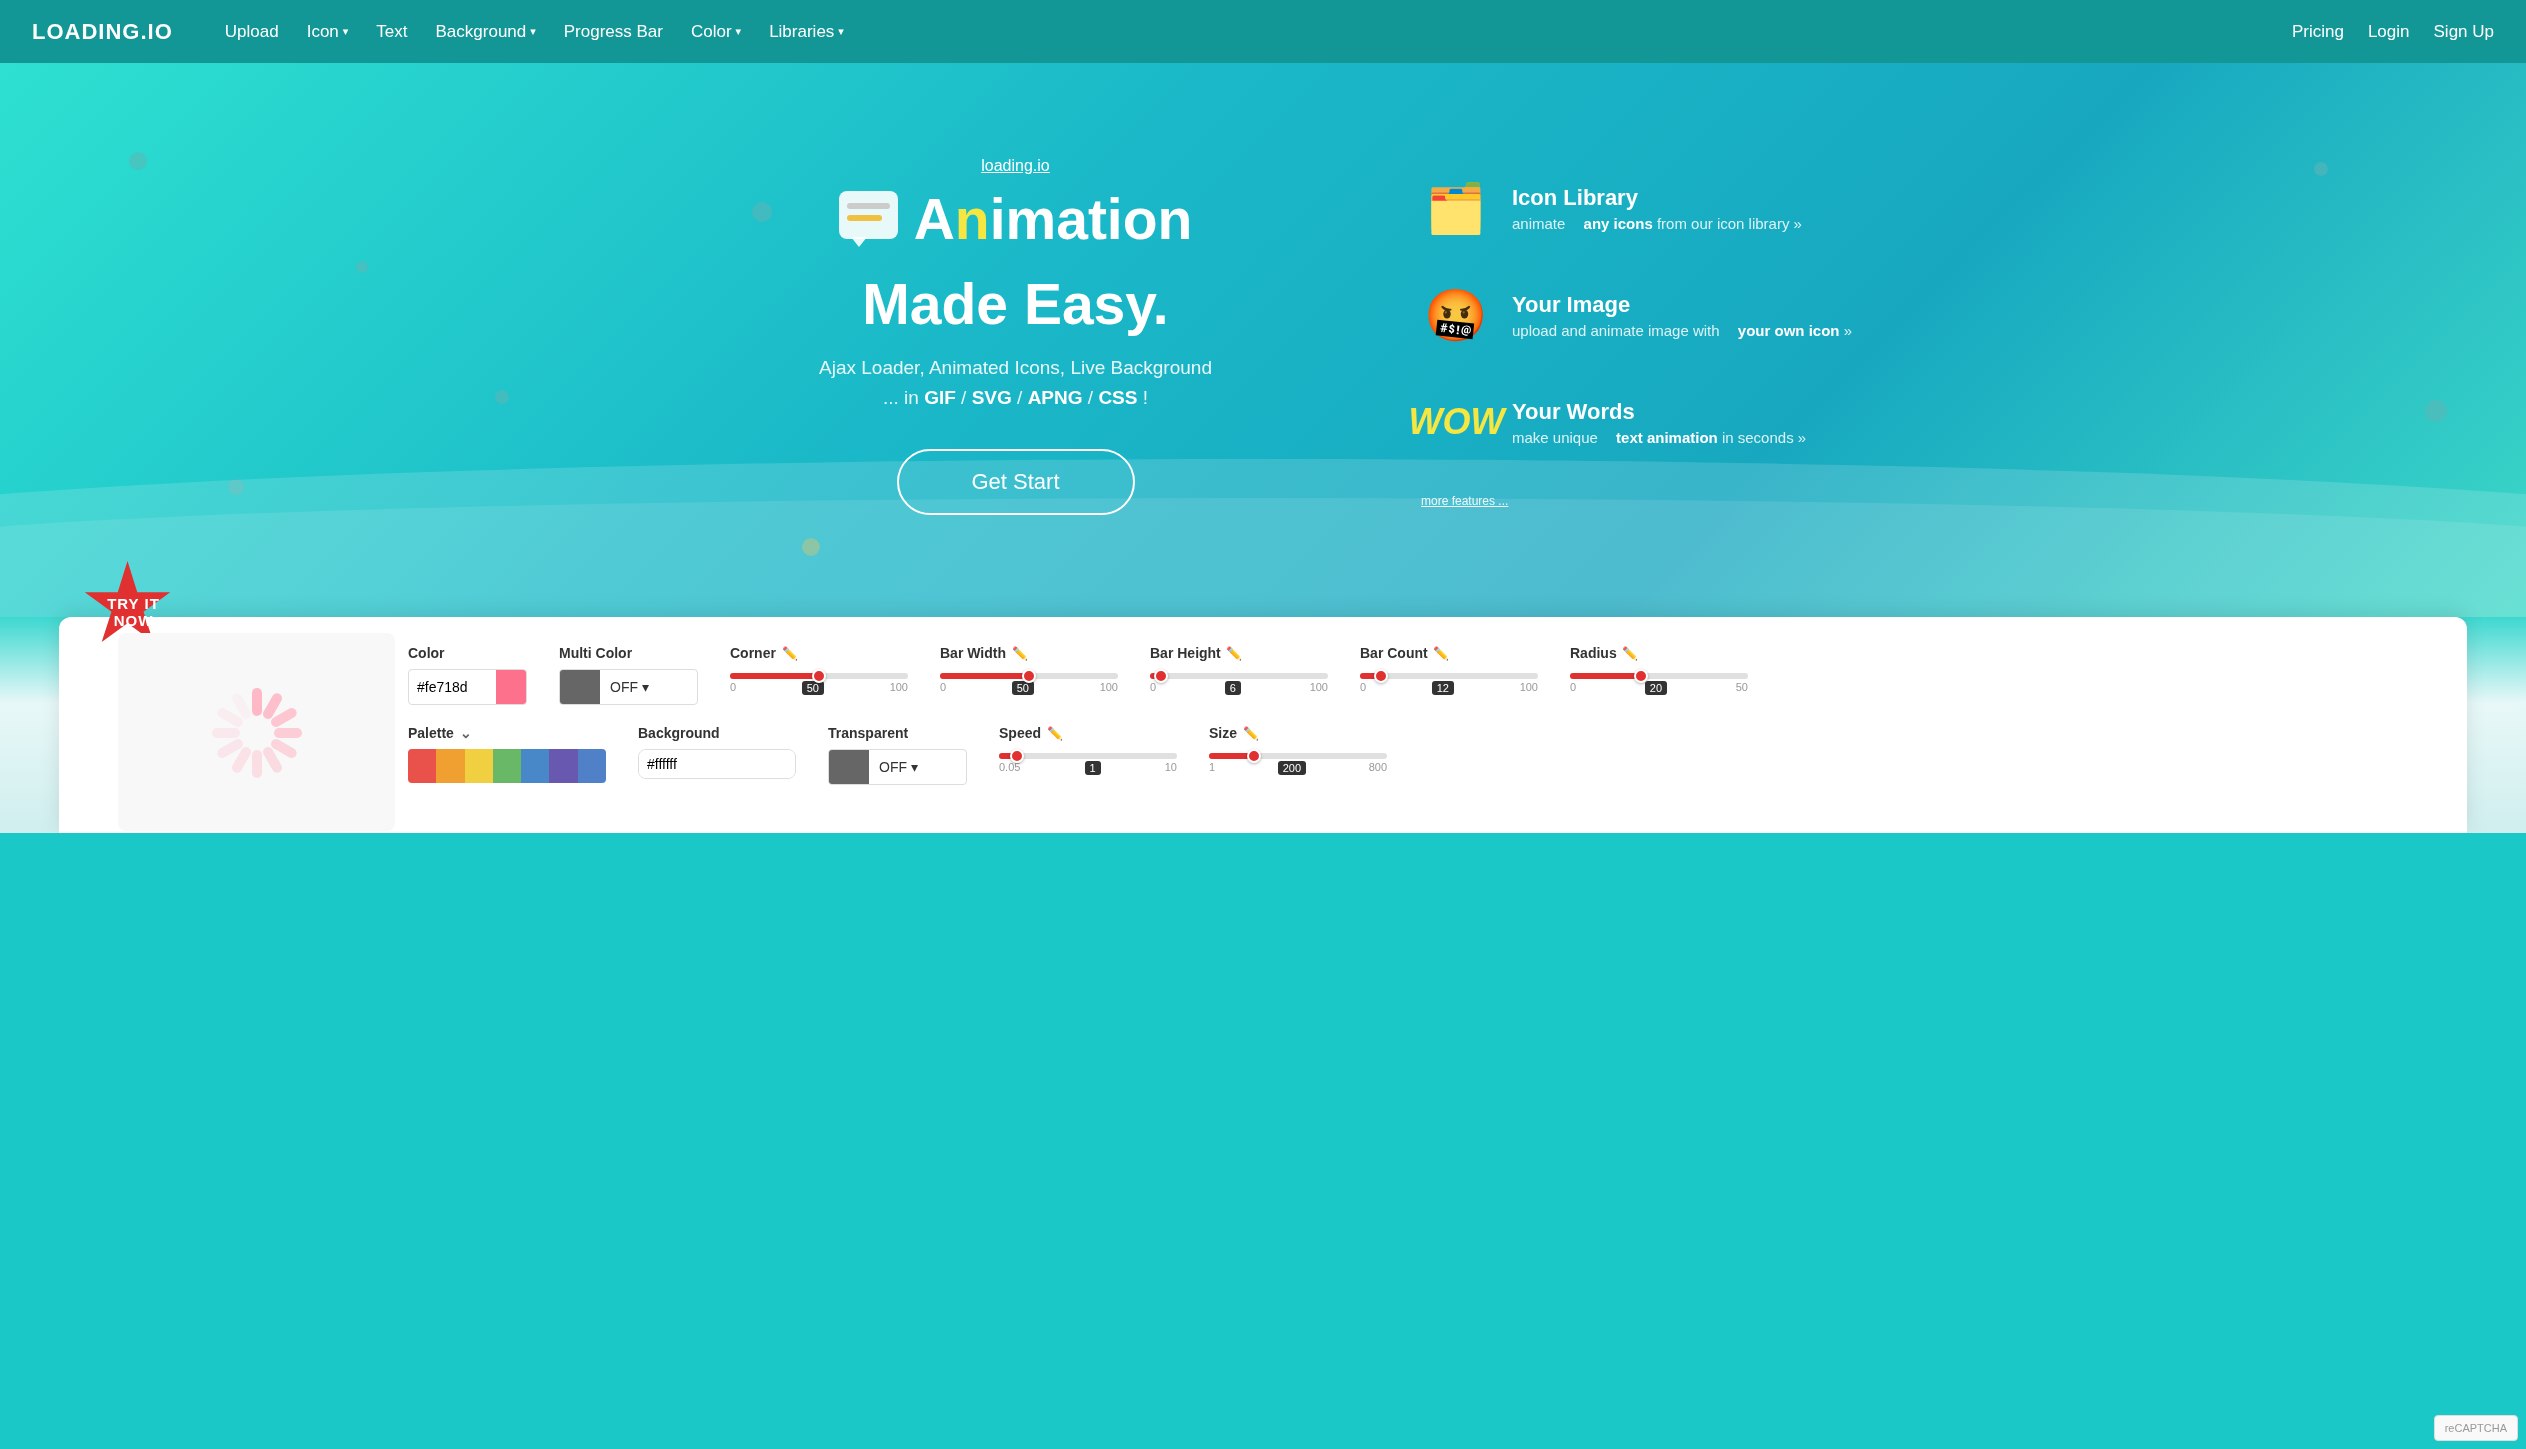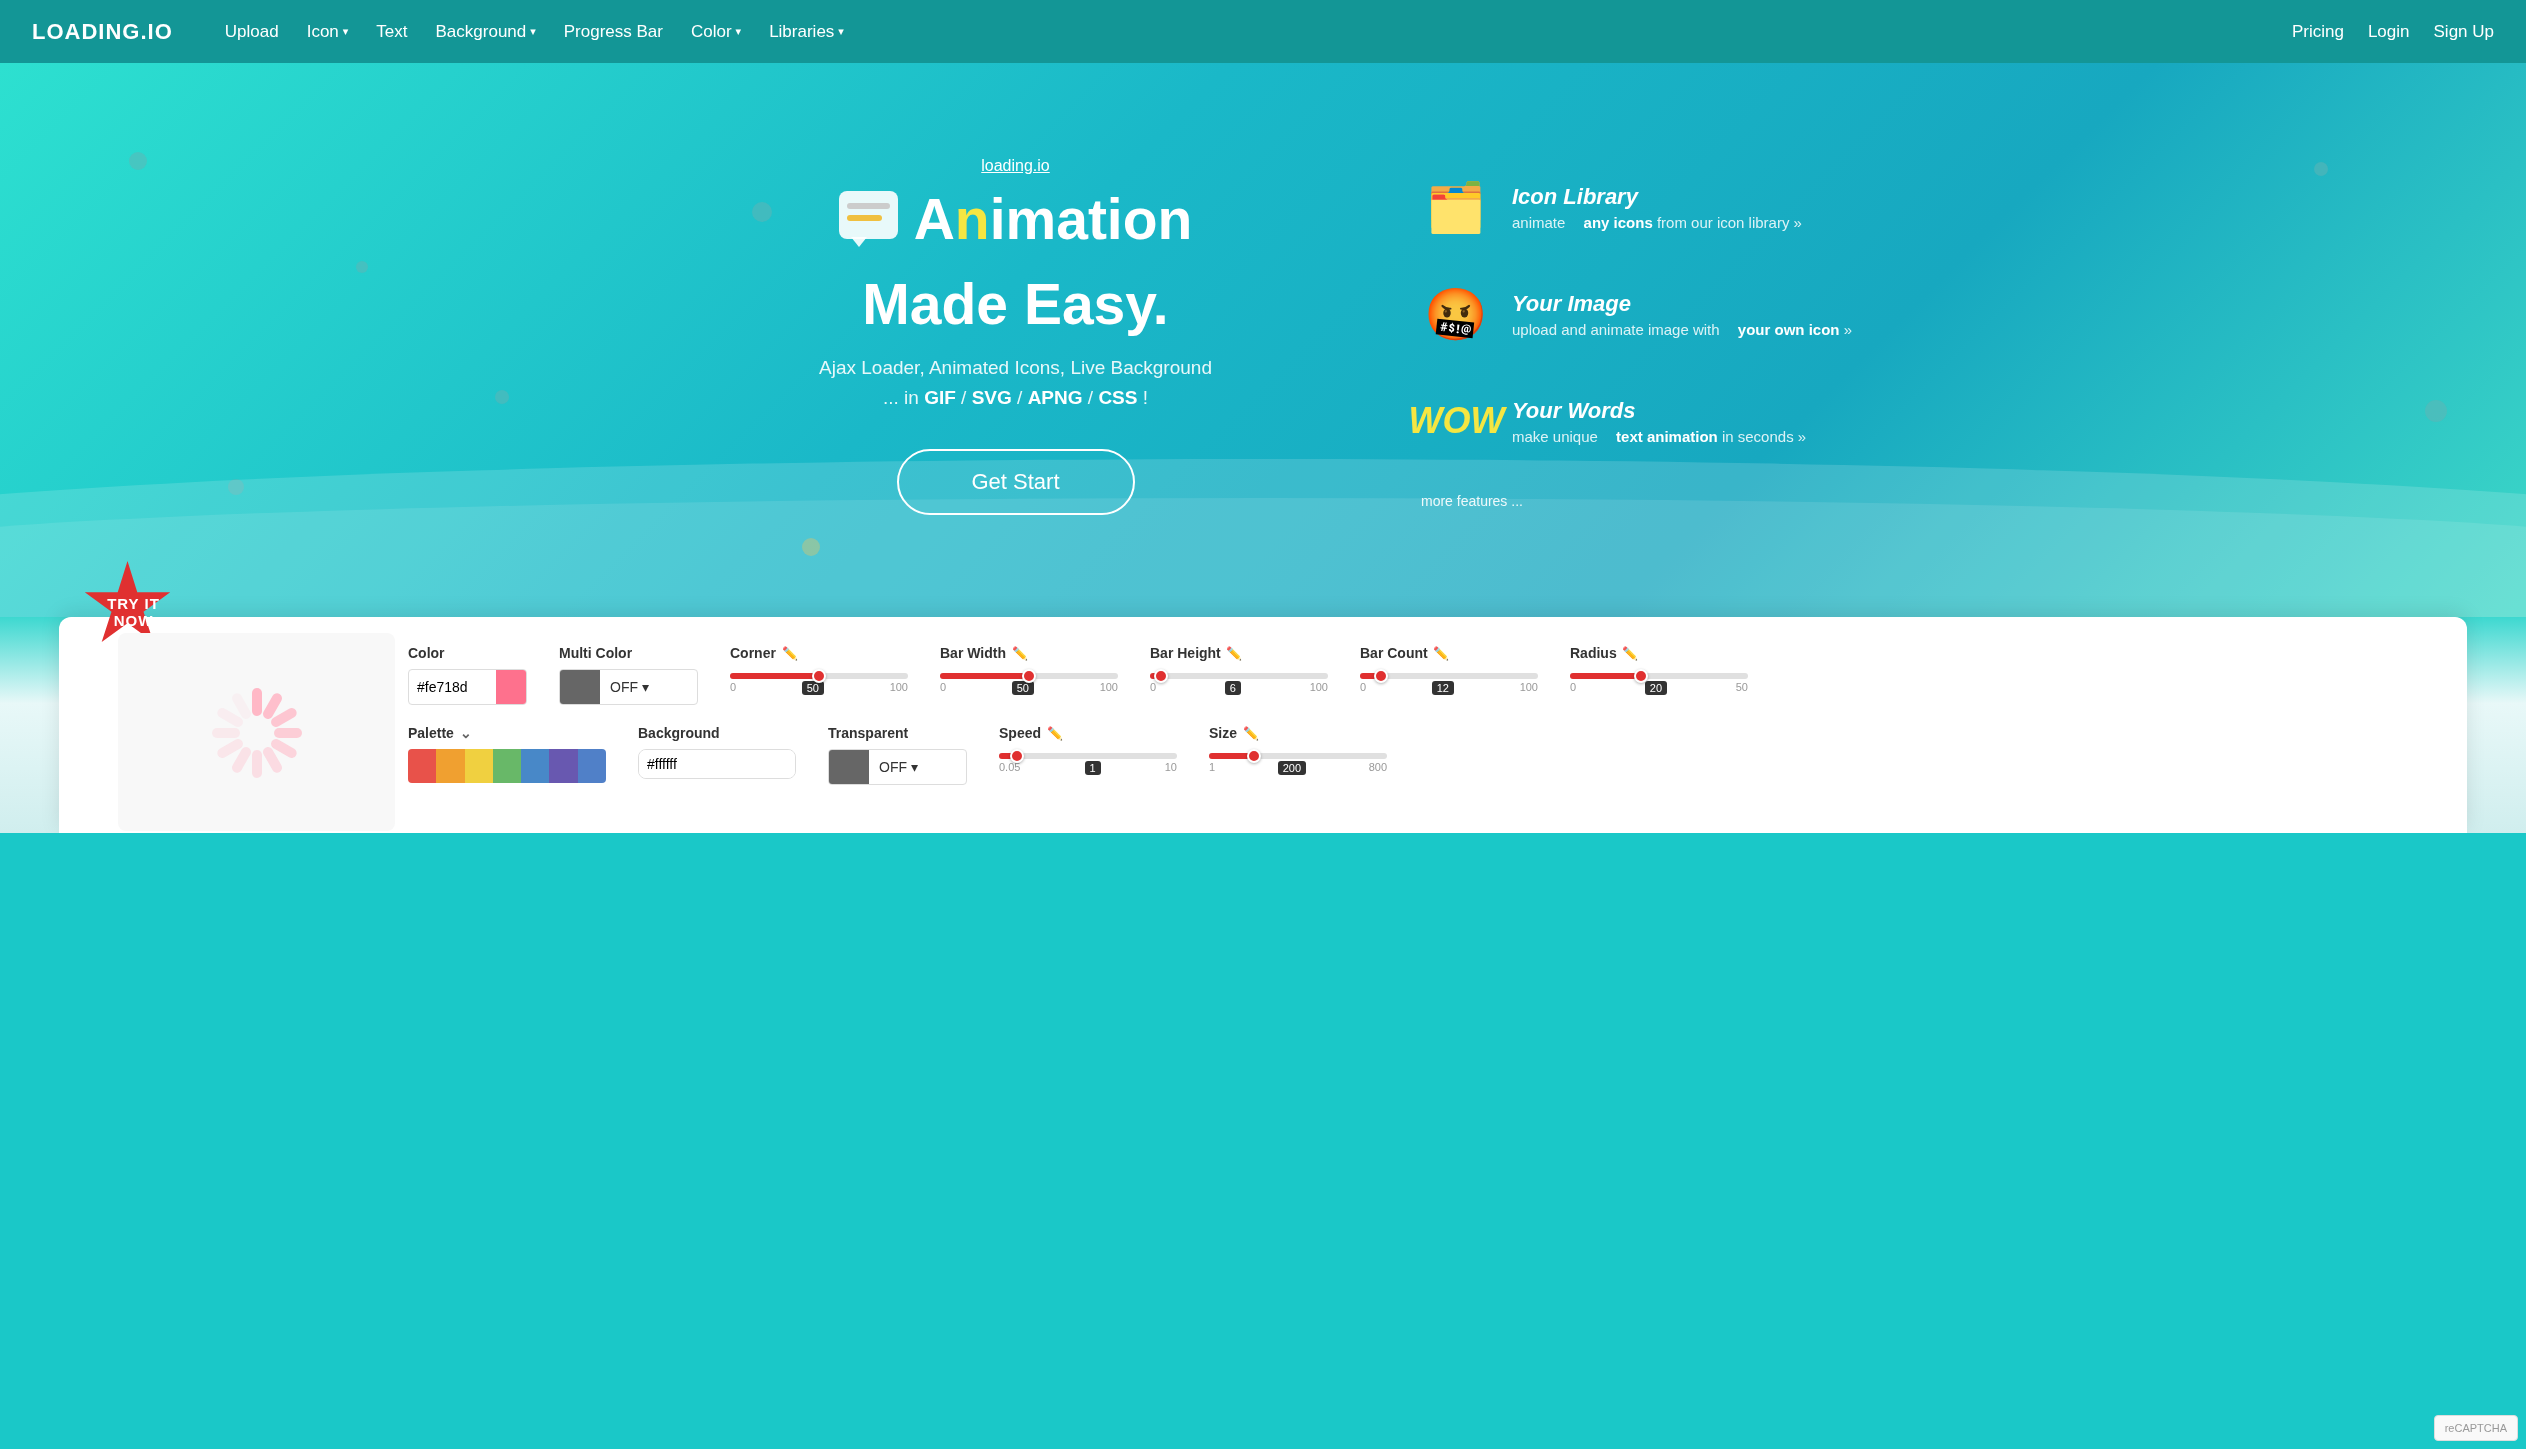--- a/index.html
+++ b/index.html
@@ -184,30 +184,30 @@
       display: flex;
       align-items: center;
       justify-content: center;
       font-size: 48px;
     }
     .feature-text h3 {
       color: #fff;
       font-size: 22px;
       font-weight: 700;
       margin-bottom: 4px;
-      font-style: italic;
     }
     .feature-text p {
       color: rgba(255,255,255,0.85);
       font-size: 15px;
     }
     .feature-text p strong { font-weight: 700; color: #fff; margin-left: 14px; }
     .more-features {
       color: rgba(255,255,255,0.9);
-      font-size: 14px;
+      font-size: 12px;
+      text-decoration: underline;
       cursor: pointer;
       display: block;
       margin-top: 20px;
     }
 
     
     .bottom-panel {
       background: #fff;
       border-radius: 12px 12px 0 0;
       margin: 0 59px;

